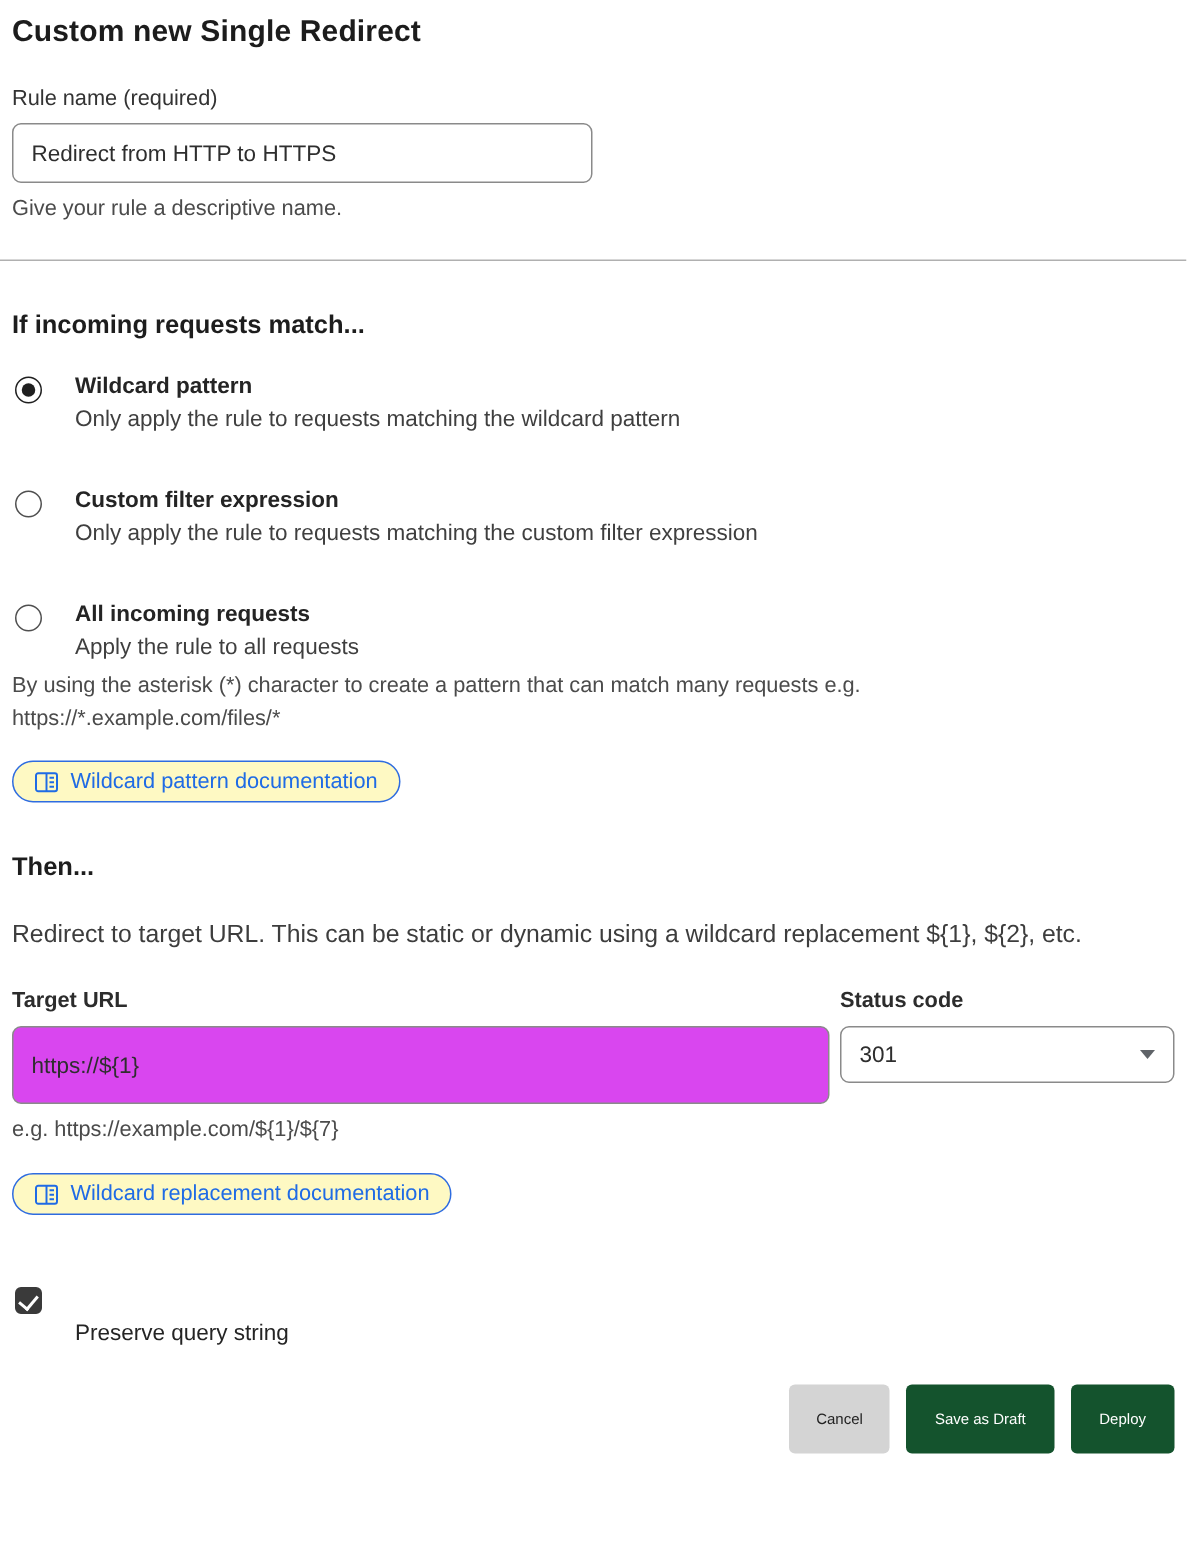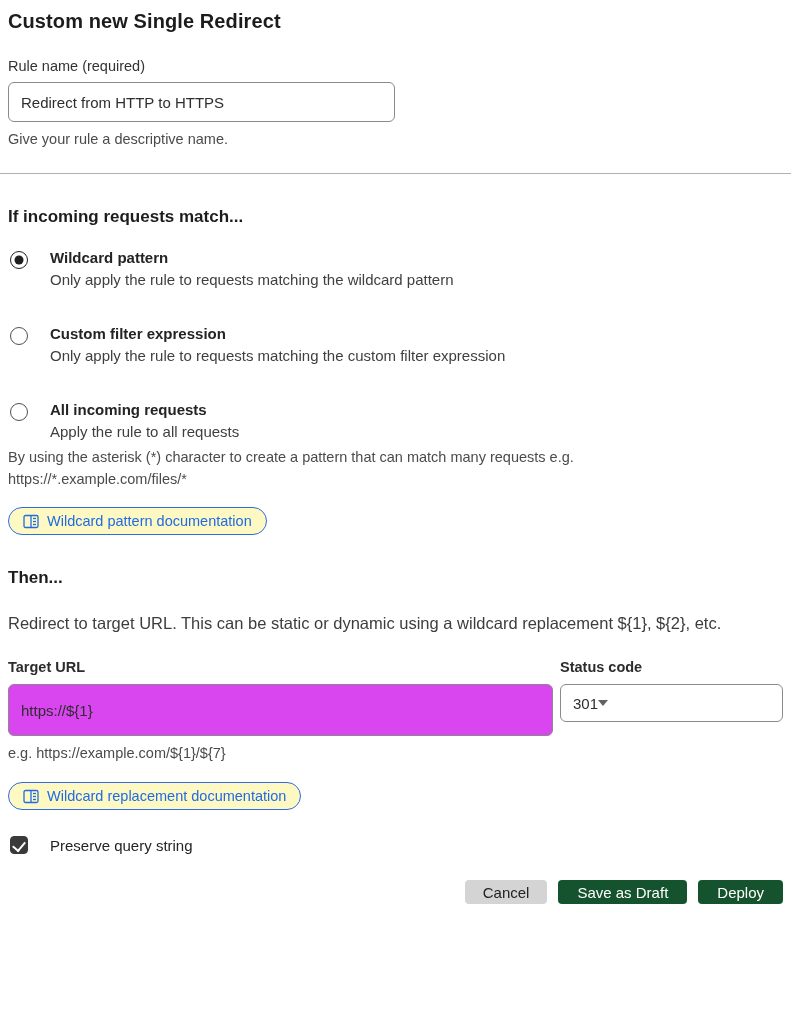--- a/index.html
+++ b/index.html
@@ -56,39 +56,39 @@
   .then-desc { font-size:16.5px; color:#3d3d3d; margin-top:26px; }
 
   .two-col { display:flex; gap:7px; margin-top:26px; }
   .col-left { width:545px; }
   .col-right { flex:1; }
   .col-input { width:100%; margin-top:9px; height:52px; border:1px solid #8a8a8a; border-radius:6px;
     padding:0 12px; font-size:15px; color:#2e2e2e; font-family:inherit; background:#d946ef; outline:none; }
   .select-box {
     width:100%; margin-top:9px; height:38px; border:1px solid #8a8a8a; border-radius:6px;
     padding:0 12px; font-size:15px; color:#2e2e2e; background:#fff;
-    display:flex; align-items:center; cursor:pointer;
+    display:flex; align-items:center; justify-content:space-between; cursor:pointer;
   }
   .caret { width:0; height:0; border-left:5px solid transparent; border-right:5px solid transparent;
     border-top:6px solid #5f6368; }
 
   .check-row { display:flex; align-items:center; margin-top:26px; cursor:pointer; }
   .checkbox {
     width:18px; height:18px; border-radius:4px; border:1.5px solid #3a3a3a;
     margin-left:2px; background:#fff; position:relative;
   }
   .checkbox.on { background:#3a3a3a; }
   .checkbox.on::after {
     content:""; position:absolute; left:4px; top:2px; width:6px; height:10px;
     border:solid #fff; border-width:0 2px 2px 0; transform:rotate(40deg);
   }
-  .check-label { font-size:15px; color:#242424; margin-left:22px; }
+  .check-label { font-size:15px; color:#242424; margin-left:22px;margin-top:44px; }
 
   .footer { display:flex; justify-content:flex-end; gap:11px; margin-top:26px; }
-  .btn { height:24px; border:none; border-radius:4px; font-size:15px; font-family:inherit;
+  .btn { height:46px; border:none; border-radius:4px; font-size:10px; font-family:inherit;
     cursor:pointer; padding:0 16px; }
   .btn-cancel { background:#d4d4d4; color:#222; padding:0 18px; }
   .btn-primary { background:#14532d; color:#fff; padding:0 19px; }
 </style>
 </head>
 <body>
 
 <div class="page">
 
   <h1 class="page-title">Custom new Single Redirect</h1>

